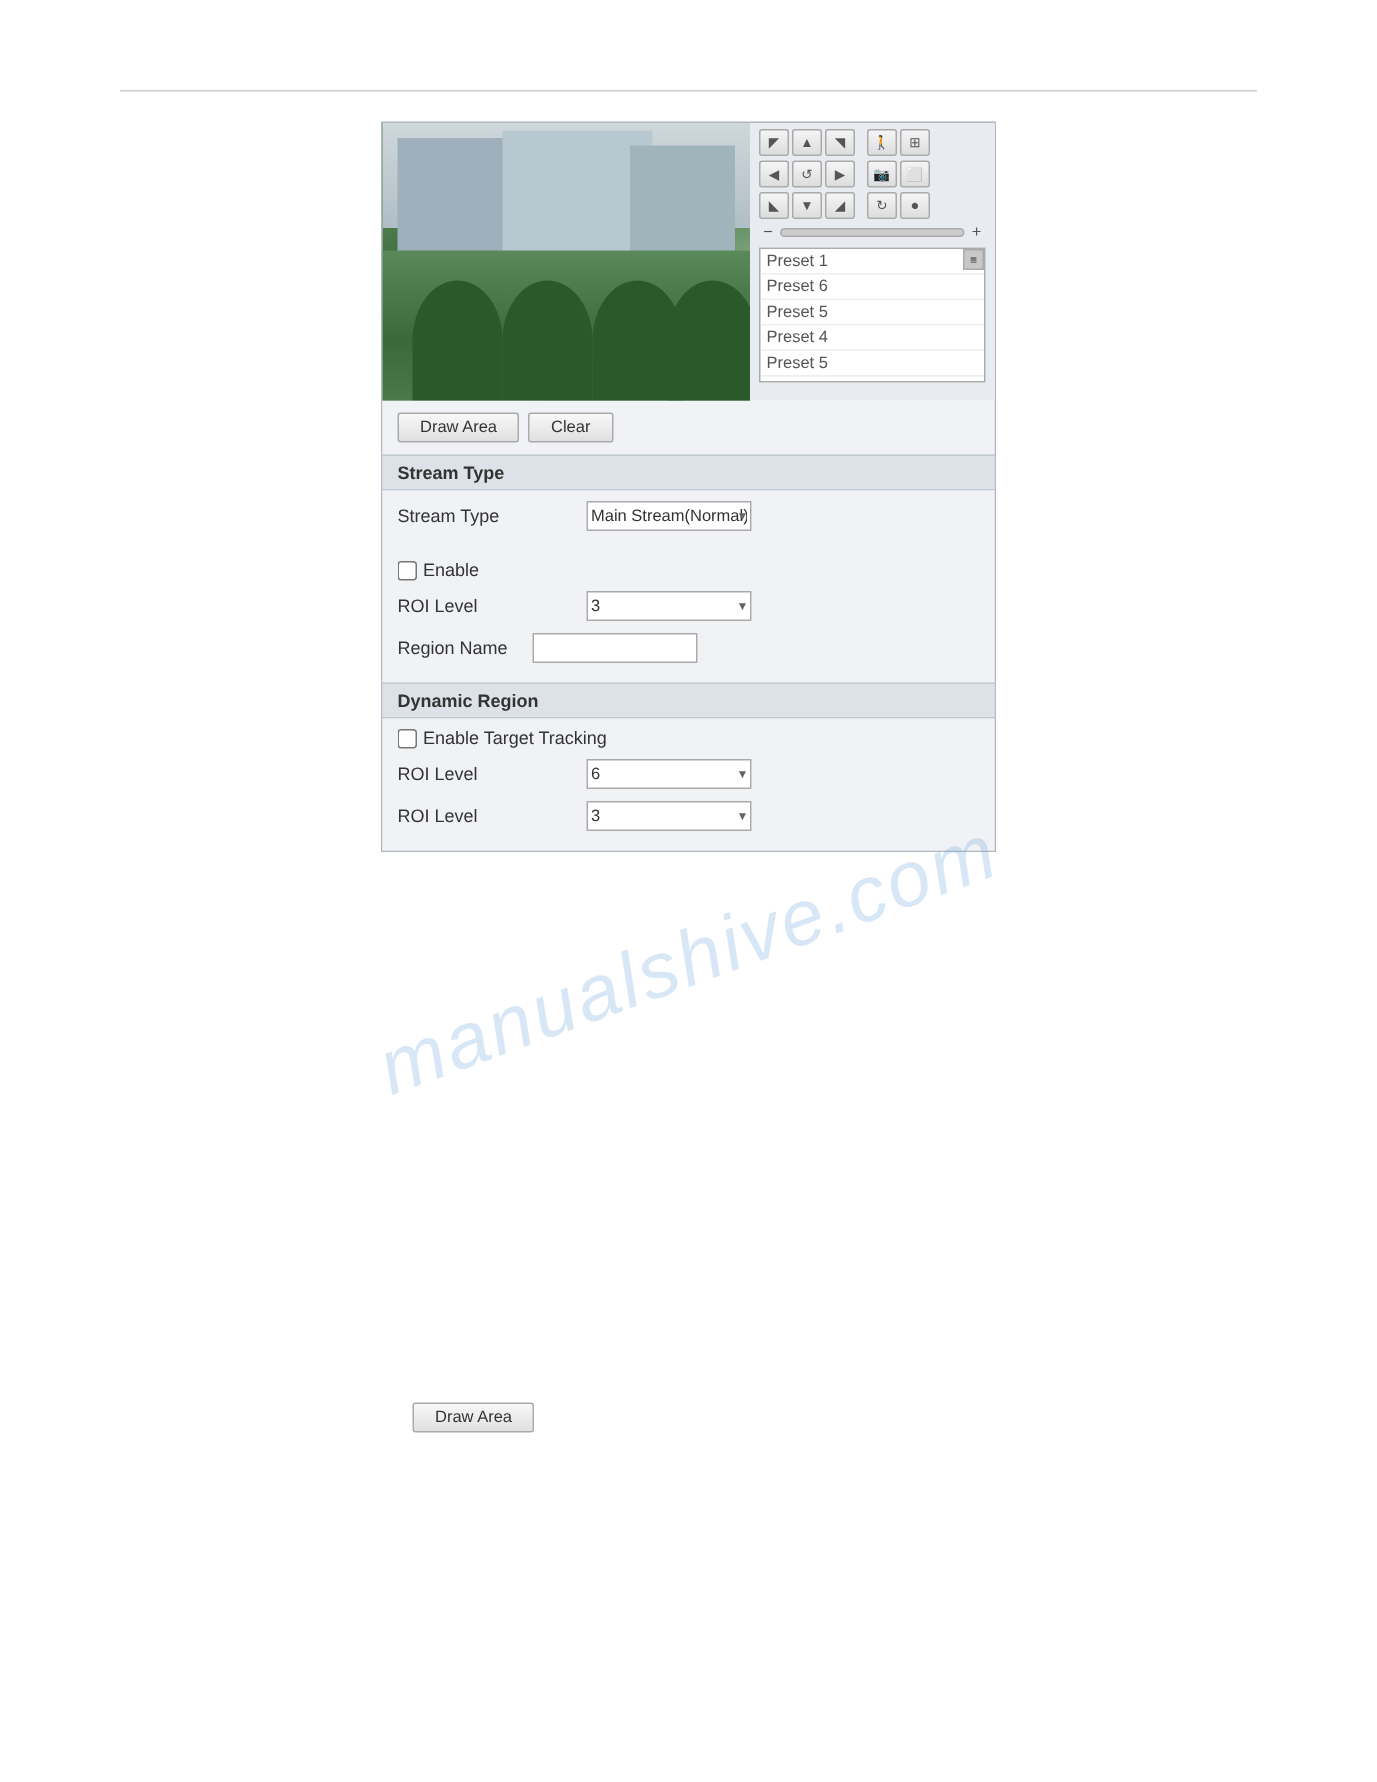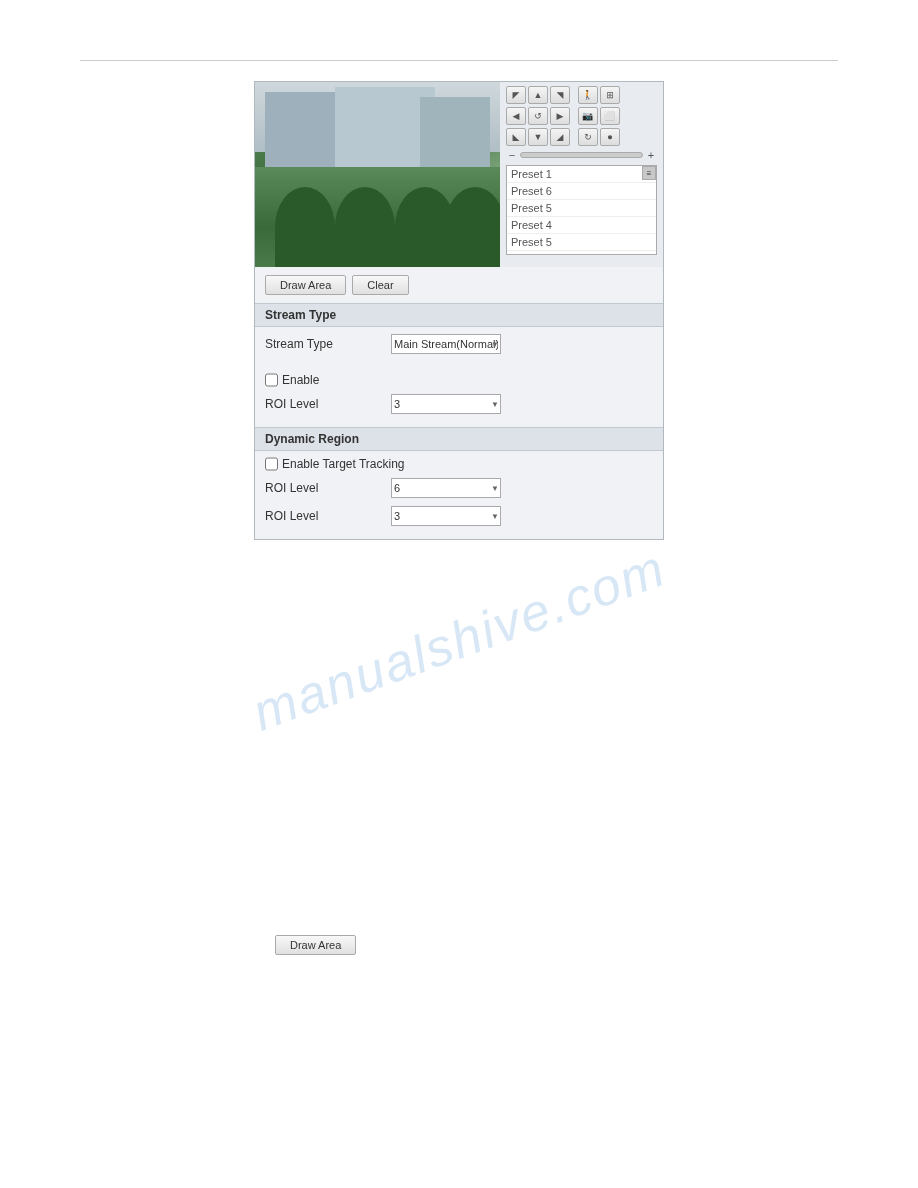--- a/index.html
+++ b/index.html
@@ -240,20 +240,21 @@
     .form-input {
       width: 110px;
       height: 20px;
       border: 1px solid #aaa;
       background: #fff;
       font-size: 11px;
       padding: 0 4px;
     }
     .checkbox-row {
       display: flex;
+      align-items: center;
       margin-bottom: 6px;
     }
     .checkbox-row input[type="checkbox"] {
       margin-right: 4px;
     }
     .checkbox-label {
       font-size: 12px;
       color: #333;
     }
 
@@ -381,20 +382,24 @@
             <select class="form-select">
               <option>1</option>
               <option>2</option>
               <option selected="">3</option>
               <option>4</option>
               <option>5</option>
               <option>6</option>
             </select>
           </div>
         </div>
+        <div class="form-row">
+          <span class="form-label">Region Name</span>
+          <input type="text" class="form-input" value="" style="">
+        </div>
       </div>
 
       <div class="section-header">Dynamic Region</div>
       <div class="form-area">
         <div class="checkbox-row">
           <input type="checkbox" style="">
           <span class="checkbox-label">Enable Target Tracking</span>
         </div>
         <div class="form-row">
           <span class="form-label">ROI Level</span>

